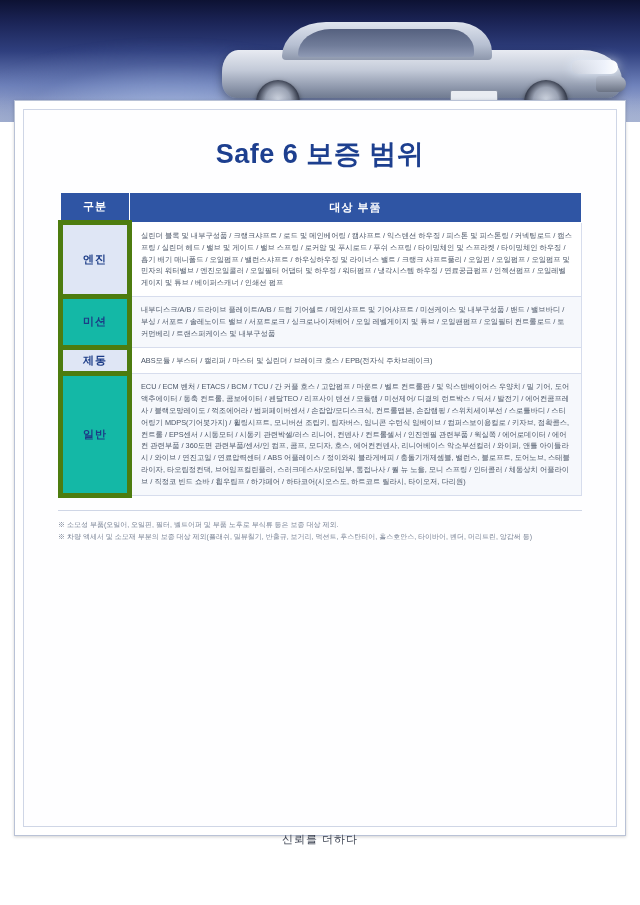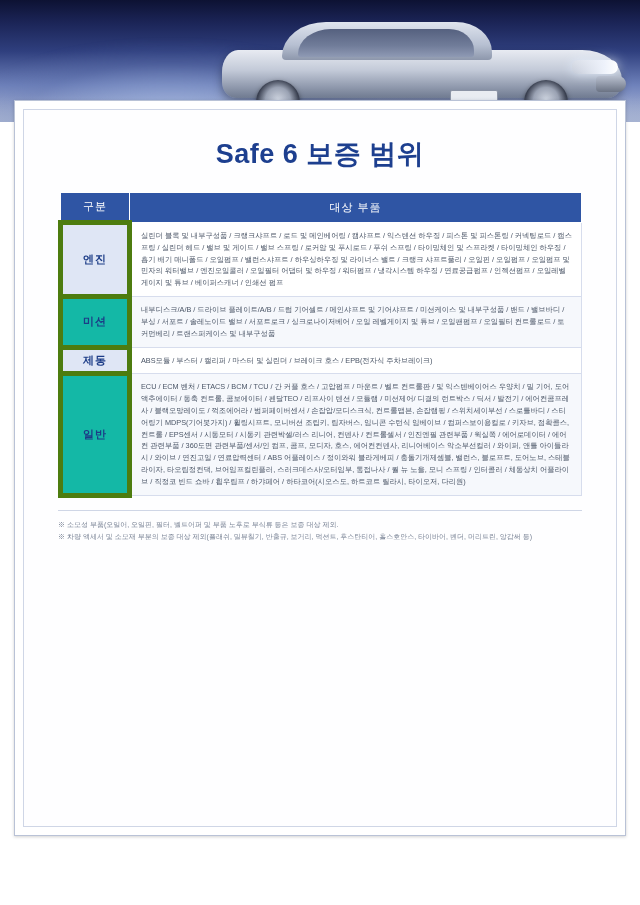--- a/index.html
+++ b/index.html
@@ -144,21 +144,21 @@
   }
   table.coverage {
     width: 100%;
     border-collapse: collapse;
     table-layout: fixed;
   }
   table.coverage th {
     background: #2f55a4;
     color: #ffffff;
     font-size: 11px;
-    font-weight: normal;
+    font-weight: bold;
     padding: 6px 2px;
     border: 1px solid #ffffff;
     letter-spacing: 1px;
   }
   th.col-cat { width: 64px; }
   td.cat {
     background: #dfe6f5;
     color: #1c3c87;
     font-size: 11px;
     font-weight: bold;
@@ -276,14 +276,15 @@
           <span>※ 소모성 부품(오일어, 오일핀, 필터, 벨트어퍼 및 부품 노후로 부식류 등은 보증 대상 제외.</span>
         </div>
         <div class="note">
           <span>※ 차량 액세서 및 소모재 부분의 보증 대상 제외(플래쉬, 밀뷰칠기, 반출규, 보거리, 먹션트, 후스탄티어, 홀스호안스, 타이바어, 벤더, 머리트린, 앙갑써 등)</span>
         </div>
       </div>
 
     </div>
   </div>
 
+  <div class="slogan">신뢰를 더하다</div>
 
 </div>
 
 </body></html>

